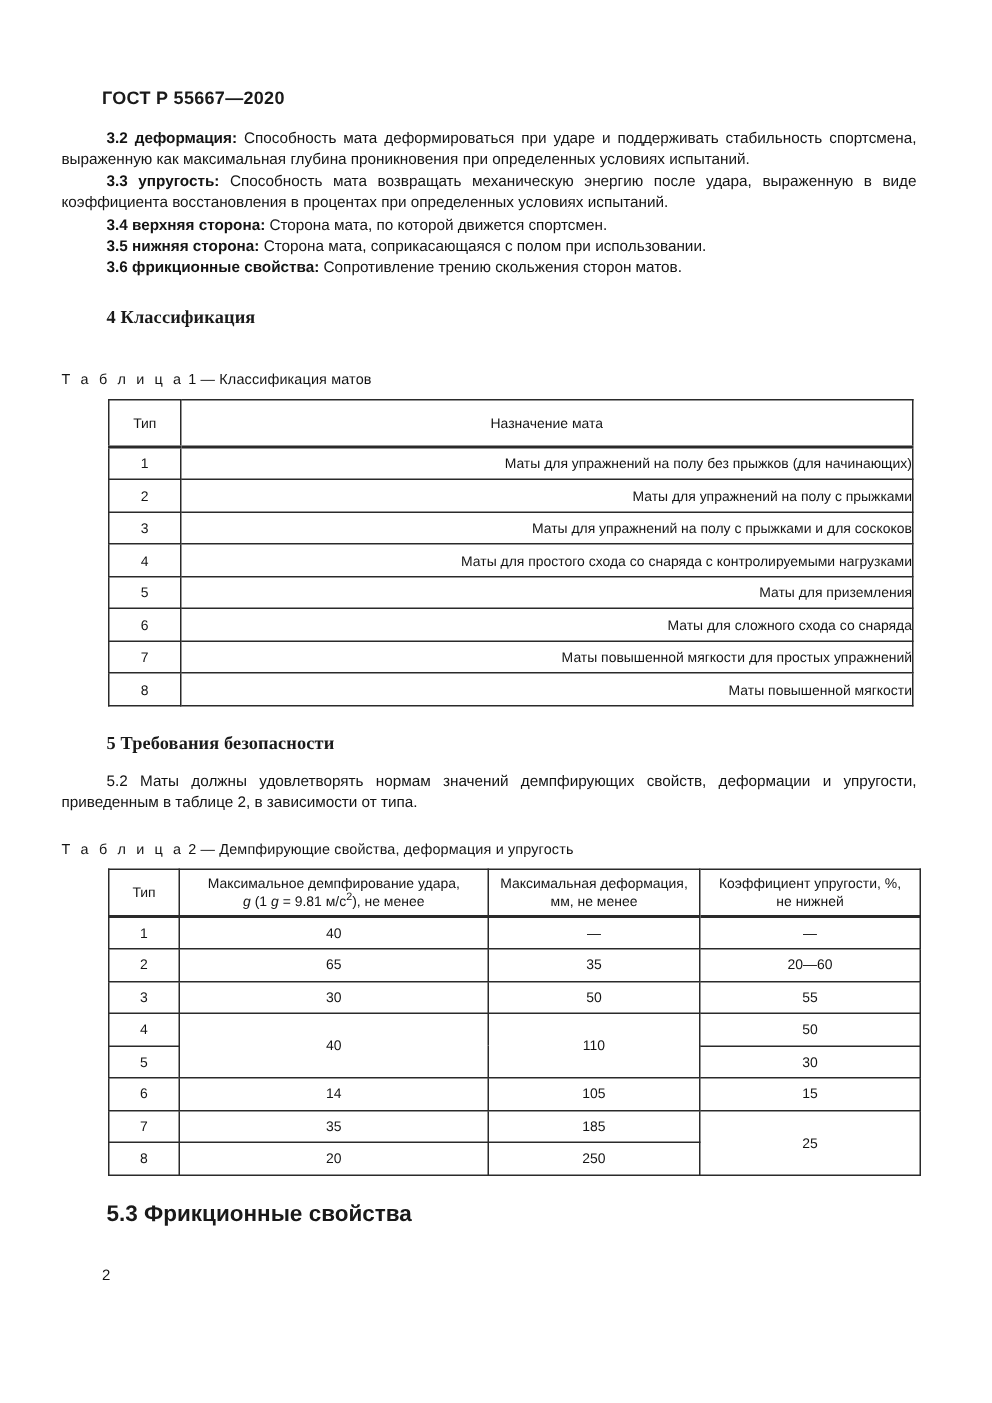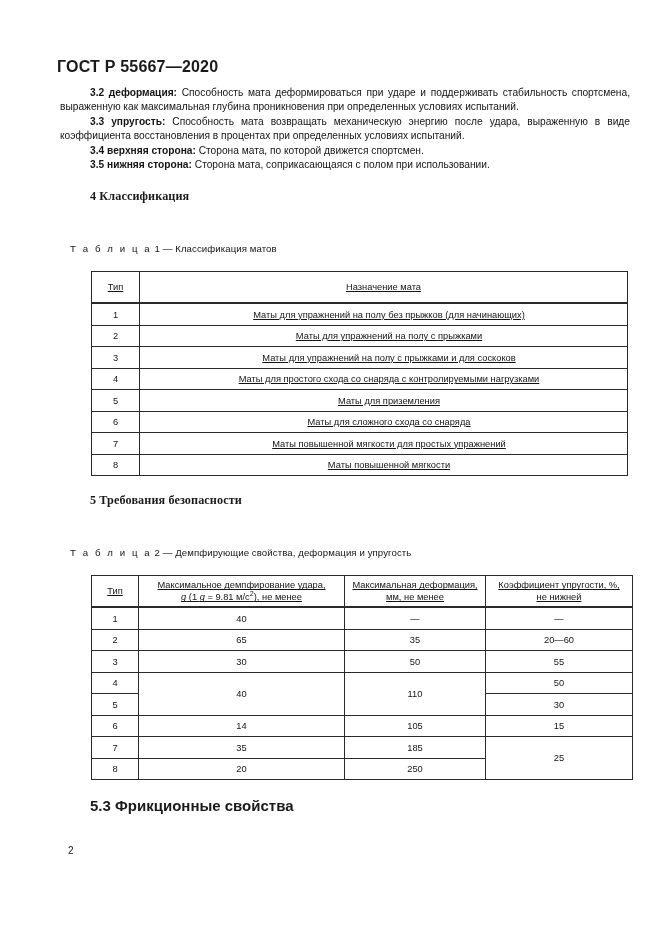--- a/index.html
+++ b/index.html
@@ -16,29 +16,29 @@
     overflow: hidden;
   }
   .page {
     position: absolute;
     left: 0; top: 0;
     width: 661px;
     height: 935px;
   }
   .header {
     position: absolute;
-    left: 57px;
+    left: 68px;
     top: 58px;
-    font-size: 16px;
+    font-size: 12px;
     font-weight: bold;
     letter-spacing: 0.2px;
   }
   .content {
     position: absolute;
-    left: 60px;
+    left: 41px;
     top: 86px;
     width: 570px;
   }
   p.body {
     margin: 0 0 0 0;
     font-size: 10.2px;
     line-height: 14.4px;
     text-align: justify;
     text-indent: 30px;
     color: #141414;
@@ -58,21 +58,21 @@
     font-weight: bold;
     margin: 0;
     padding: 0;
     text-indent: 30px;
   }
   .spacer-lg { height: 17px; }
   .spacer-md { height: 12px; }
   .spacer-sm { height: 7px; }
   .tbl-caption {
     font-size: 9.6px;
-    margin: 10px;
+    margin: 0;
     padding: 0;
     letter-spacing: 0.1px;
     color: #141414;
   }
   .tbl-caption .sp {
     letter-spacing: 2.1px;
   }
   table.gost {
     border-collapse: collapse;
     width: 537px;
@@ -85,27 +85,26 @@
     border: 1px solid #2a2a2a;
     padding: 0;
     font-weight: normal;
     vertical-align: middle;
   }
   table.gost th {
     text-align: center;
     height: 30px;
     line-height: 12px;
     border-bottom-width: 2px;
-    text-decoration: underline;
   }
   table.gost td {
     height: 20.5px;
   }
   .c-center { text-align: center; }
-  .c-left { text-align: center; padding-left: 11px !important; text-decoration: underline; }
+  .c-left { text-align: right; padding-left: 11px !important; }
   .t1-type { width: 47px; }
   .t2-type { width: 46px; }
   .t2-c2 { width: 205px; }
   .t2-c3 { width: 140px; }
   .t2-c4 { width: 146px; }
   .it { font-style: italic; }
   sup { font-size: 7.2px; vertical-align: super; line-height: 0; }
   .pageno {
     position: absolute;
     left: 68px;
@@ -125,20 +124,21 @@
   <div class="content">
 
     <p class="body"><span class="b">3.2</span> <span class="b">деформация:</span><span> Способность мата деформироваться при ударе и поддерживать стабильность спортсмена, выраженную как максимальная глубина проникновения при определенных условиях испытаний.</span></p>
 
     <p class="body"><span class="b">3.3</span> <span class="b">упругость:</span><span> Способность мата возвращать механическую энергию после удара, выраженную в виде коэффициента восстановления в процентах при определенных условиях испытаний.</span></p>
 
     <p class="body"><span class="b">3.4</span> <span class="b">верхняя сторона:</span><span> Сторона мата, по которой движется спортсмен.</span></p>
 
     <p class="body"><span class="b">3.5</span> <span class="b">нижняя сторона:</span><span> Сторона мата, соприкасающаяся с полом при использовании.</span></p>
 
+    <p class="body"><span class="b">3.6</span> <span class="b">фрикционные свойства:</span><span> Сопротивление трению скольжения сторон матов.</span></p>
 
     <div class="spacer-lg"></div>
 
     <h2 class="sect">4  Классификация</h2>
 
     <div class="spacer-md"></div>
 
 
     <div class="spacer-lg"></div>
 
@@ -188,20 +188,21 @@
         </tr>
       </tbody>
     </table>
 
     <div class="spacer-lg"></div>
 
     <h2 class="sect">5  Требования безопасности</h2>
 
     <div class="spacer-md"></div>
 
+    <p class="body">5.2 Маты должны удовлетворять нормам значений демпфирующих свойств, деформации и упругости, приведенным в таблице 2, в зависимости от типа.</p>
 
     <div class="spacer-lg"></div>
 
     <p class="tbl-caption"><span class="sp">Т а б л и ц а</span><span>  2 — Демпфирующие свойства, деформация и упругость</span></p>
 
     <div class="spacer-sm"></div>
 
     <table class="gost">
       <thead>
         <tr>

